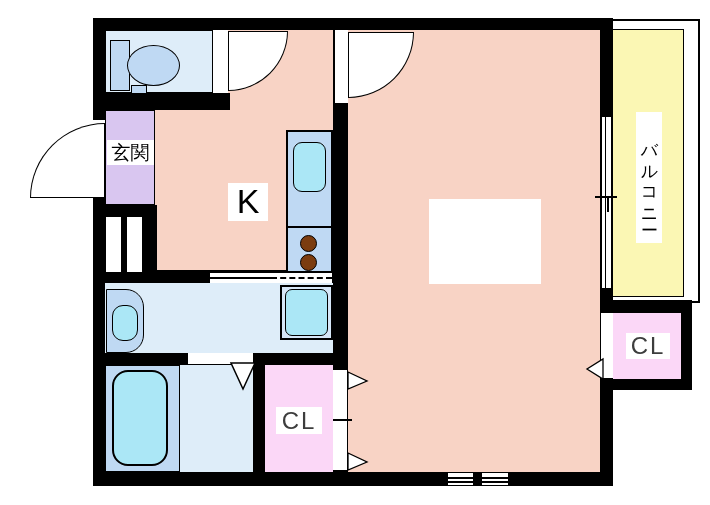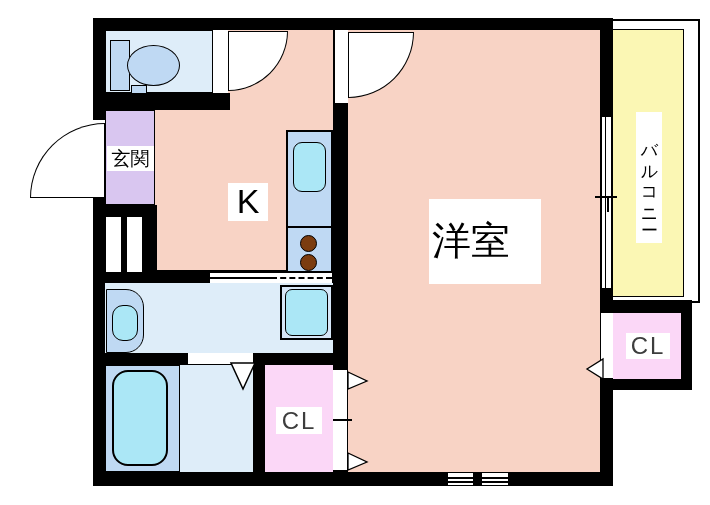--- a/index.html
+++ b/index.html
@@ -40,21 +40,21 @@
   <div class="abs" style="left:105px;top:30px;width:108px;height:63px;background:var(--wet-floor,#deedf9);border:1px solid #000;"></div>
   <div class="abs fixblue" style="left:110px;top:40px;width:20px;height:51px;"></div>
   <div class="abs fixblue" style="left:127px;top:45px;width:53px;height:41px;border-radius:50%;"></div>
   <div class="abs fixblue" style="left:131px;top:85px;width:16px;height:10px;"></div>
   <div class="abs white" style="left:213px;top:30px;width:15px;height:63px;"></div>
   <div class="abs swing" style="left:228px;top:31px;width:60px;height:60px;border-radius:0 0 100% 0;"></div>
 
   <div class="abs blackfill" style="left:93px;top:93px;width:137px;height:17px;"></div>
 
   <div class="abs" style="left:105px;top:110px;width:50px;height:95px;background:var(--entrance-floor,#d9c6f0);border:1px solid #000;"></div>
-  <div class="abs labelbox" style="left:107px;top:146px;width:47px;height:25px;font-size:19px;">玄関</div>
+  <div class="abs labelbox" style="left:107px;top:140px;width:47px;height:25px;font-size:19px;">玄関</div>
   <div class="abs white" style="left:93px;top:120px;width:12px;height:78px;"></div>
   <div class="abs swing" style="left:30px;top:123px;width:75px;height:75px;border-radius:100% 0 0 0;"></div>
 
   <div class="abs blackfill" style="left:93px;top:205px;width:64px;height:78px;"></div>
   <div class="abs white" style="left:106px;top:217px;width:15px;height:55px;"></div>
   <div class="abs white" style="left:127px;top:217px;width:15px;height:55px;"></div>
 
   <div class="abs labelbox" style="left:228px;top:183px;width:40px;height:38px;font-size:34px;">K</div>
   <div class="abs" style="left:286px;top:130px;width:47px;height:143px;background:var(--fixture-blue,#bfd9f3);border:2px solid #000;"></div>
   <div class="abs fixcyan" style="left:293px;top:142px;width:33px;height:50px;border-radius:9px;"></div>
@@ -88,21 +88,20 @@
     <polygon points="1,1 20,10 1,18" fill="#fff" stroke="#000" stroke-width="1.3"></polygon>
   </svg>
   <svg class="abs tri" style="left:347px;top:452px;" width="22" height="20" viewBox="0 0 22 20">
     <polygon points="1,1 20,10 1,18" fill="#fff" stroke="#000" stroke-width="1.3"></polygon>
   </svg>
 
   <div class="abs white" style="left:335px;top:30px;width:13px;height:73px;"></div>
   <div class="abs swing" style="left:348px;top:32px;width:66px;height:66px;border-radius:0 0 100% 0;"></div>
 
   <div class="abs labelbox" style="left:429px;top:199px;width:112px;height:85px;flex-direction:column;align-items:flex-start;padding-left:3px;font-size:39px;">
-    <span>洋室</span>
   </div>
 
   <div class="abs" style="left:600px;top:117px;width:13px;height:171px;background:#fff;border-left:2px solid #000;border-right:2px solid #000;"></div>
   <div class="abs vline" style="left:605px;top:117px;width:1px;height:171px;"></div>
   <div class="abs hline" style="left:595px;top:196px;width:22px;height:2px;"></div>
   <div class="abs vline" style="left:607px;top:196px;width:2px;height:16px;"></div>
 
   <div class="abs labelbox" style="left:636px;top:112px;width:26px;height:131px;font-size:17px;writing-mode:vertical-rl;letter-spacing:3px;">バルコニー</div>
 
   <div class="abs blackfill" style="left:600px;top:300px;width:92px;height:90px;"></div>

